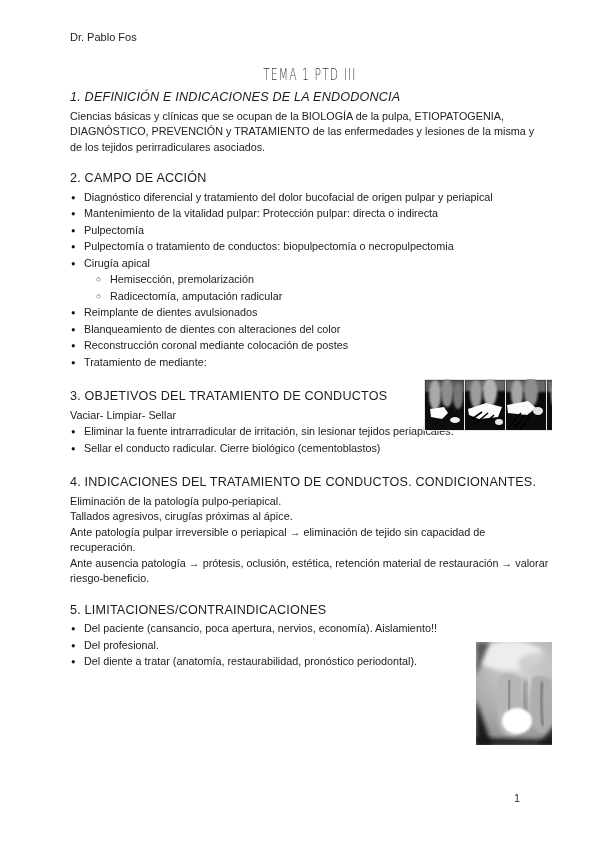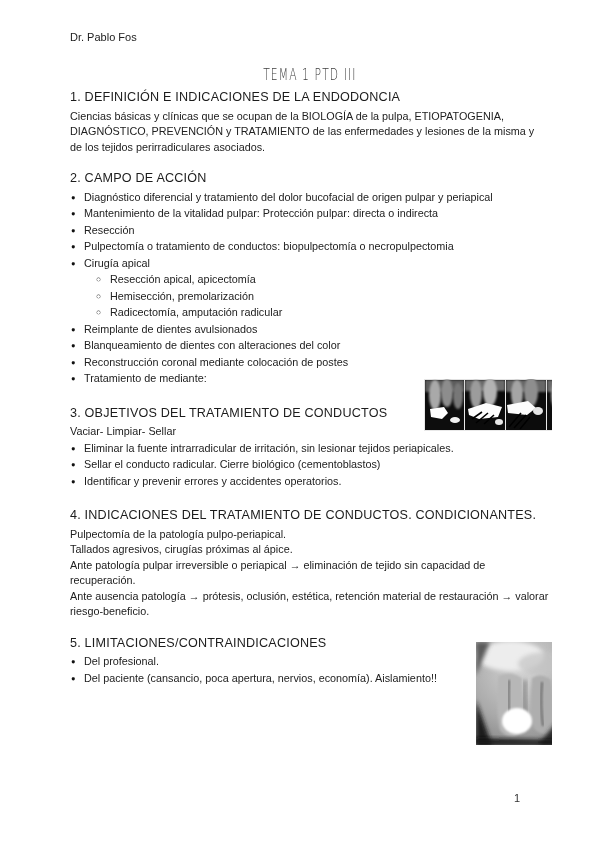--- a/index.html
+++ b/index.html
@@ -58,59 +58,58 @@
 
 <div class="page">
   <div class="content">
 
     <p class="author">Dr. Pablo Fos</p>
 
     <div class="doc-title">
       <span>TEMA 1 PTD III</span>
     </div>
 
-    <h2 class="sec" style="margin-top:4px;">1. DEFINICIÓN E INDICACIONES DE LA ENDODONCIA</h2>
+    <h2 class="sec" style="margin-top:4px;font-style:italic;">1. DEFINICIÓN E INDICACIONES DE LA ENDODONCIA</h2>
     <p class="body-text">Ciencias básicas y clínicas que se ocupan de la BIOLOGÍA de la pulpa, ETIOPATOGENIA, DIAGNÓSTICO, PREVENCIÓN y TRATAMIENTO de las enfermedades y lesiones de la misma y de los tejidos perirradiculares asociados.</p>
 
     <h2 class="sec">2. CAMPO DE ACCIÓN</h2>
     <ul class="blist">
       <li class="l1">Diagnóstico diferencial y tratamiento del dolor bucofacial de origen pulpar y periapical</li>
       <li class="l1">Mantenimiento de la vitalidad pulpar: Protección pulpar: directa o indirecta</li>
-      <li class="l1">Resección</li>
+      <li class="l1">Pulpectomía</li>
       <li class="l1">Pulpectomía o tratamiento de conductos: biopulpectomía o necropulpectomia</li>
       <li class="l1">Cirugía apical</li>
-      <li class="l2">Resección apical, apicectomía</li>
       <li class="l2">Hemisección, premolarización</li>
       <li class="l2">Radicectomía, amputación radicular</li>
       <li class="l1">Reimplante de dientes avulsionados</li>
       <li class="l1">Blanqueamiento de dientes con alteraciones del color</li>
       <li class="l1">Reconstrucción coronal mediante colocación de postes</li>
       <li class="l1">Tratamiento de mediante:</li>
     </ul>
 
     <h2 class="sec" style="margin-top:19px;">3. OBJETIVOS DEL TRATAMIENTO DE CONDUCTOS</h2>
     <p class="body-text">Vaciar- Limpiar- Sellar</p>
     <ul class="blist">
       <li class="l1">Eliminar la fuente intrarradicular de irritación, sin lesionar tejidos periapicales.</li>
       <li class="l1">Sellar el conducto radicular. Cierre biológico (cementoblastos)</li>
-      <li class="l1">Identificar y prevenir errores y accidentes operatorios.</li>
     </ul>
 
     <h2 class="sec" style="margin-top:19px;">4. INDICACIONES DEL TRATAMIENTO DE CONDUCTOS. CONDICIONANTES.</h2>
     <div class="plain-lines">
-      <p>Pulpectomía de la patología pulpo-periapical.</p>
+      <p>Eliminación de la patología pulpo-periapical.</p>
       <p>Tallados agresivos, cirugías próximas al ápice.</p>
       <p>Ante patología pulpar irreversible o periapical → eliminación de tejido sin capacidad de recuperación.</p>
       <p>Ante ausencia patología → prótesis, oclusión, estética, retención material de restauración → valorar riesgo-beneficio.</p>
     </div>
 
     <h2 class="sec" style="">5. LIMITACIONES/CONTRAINDICACIONES</h2>
     <ul class="blist">
+      <li class="l1">Del paciente (cansancio, poca apertura, nervios, economía). Aislamiento!!</li>
       <li class="l1">Del profesional.</li>
-      <li class="l1">Del paciente (cansancio, poca apertura, nervios, economía). Aislamiento!!</li>
+      <li class="l1">Del diente a tratar (anatomía, restaurabilidad, pronóstico periodontal).</li>
     </ul>
 
   </div>
 
   <div class="xray-strip">
     <svg width="162" height="52" viewBox="0 0 162 52" xmlns="http://www.w3.org/2000/svg">
       <defs>
         <filter id="bl1" x="-30%" y="-30%" width="160%" height="160%">
             <feGaussianBlur stdDeviation="1.2"></feGaussianBlur>
           </filter>

